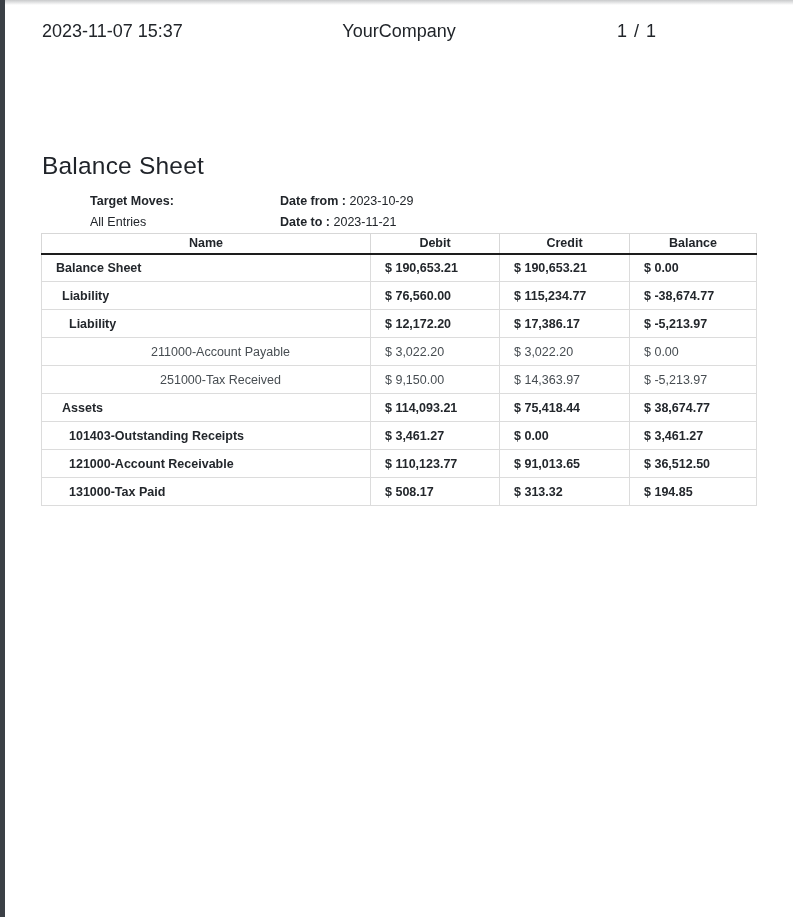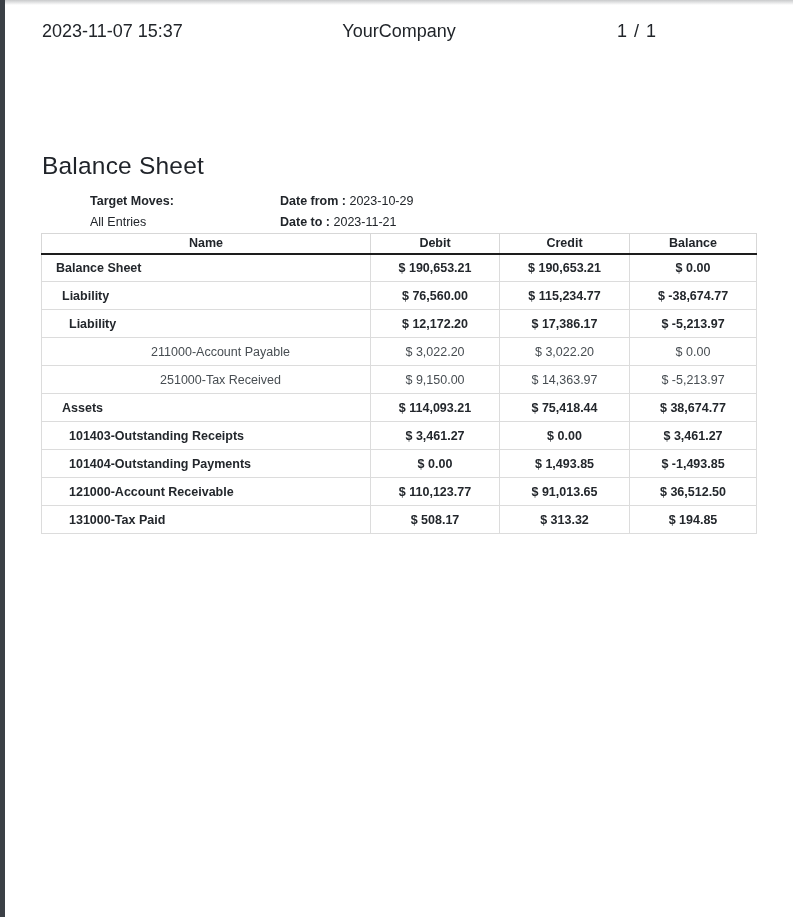--- a/index.html
+++ b/index.html
@@ -72,21 +72,21 @@
     color: #21252a;
   }
   .report-table td {
     border: 1px solid #dcdcdc;
     height: 28px;
     vertical-align: middle;
     padding: 0 4px;
     white-space: nowrap;
     overflow: hidden;
   }
-  .report-table td.cell-amount { padding-left: 4px; text-align: center; }
+  .report-table td.cell-amount { padding-left: 14px; text-align: left; }
   tr.row-bold td { font-weight: 700; color: #23272c; }
   tr.row-detail td { font-weight: 400; color: #474d52; text-align: center; }
 </style>
 </head>
 <body>
 
 <div class="edge-left"></div>
 <div class="edge-top"></div>
 
 <header class="page-header">
@@ -160,26 +160,20 @@
         <td class="cell-amount">$ 75,418.44</td>
         <td class="cell-amount">$ 38,674.77</td>
       </tr>
       <tr class="row-bold">
         <td style="padding-left: 27px;">101403-Outstanding Receipts</td>
         <td class="cell-amount">$ 3,461.27</td>
         <td class="cell-amount">$ 0.00</td>
         <td class="cell-amount">$ 3,461.27</td>
       </tr>
       <tr class="row-bold">
-        <td style="padding-left: 27px;">101404-Outstanding Payments</td>
-        <td class="cell-amount">$ 0.00</td>
-        <td class="cell-amount">$ 1,493.85</td>
-        <td class="cell-amount">$ -1,493.85</td>
-      </tr>
-      <tr class="row-bold">
         <td style="padding-left: 27px;">121000-Account Receivable</td>
         <td class="cell-amount">$ 110,123.77</td>
         <td class="cell-amount">$ 91,013.65</td>
         <td class="cell-amount">$ 36,512.50</td>
       </tr>
       <tr class="row-bold">
         <td style="padding-left: 27px;">131000-Tax Paid</td>
         <td class="cell-amount">$ 508.17</td>
         <td class="cell-amount">$ 313.32</td>
         <td class="cell-amount">$ 194.85</td>

